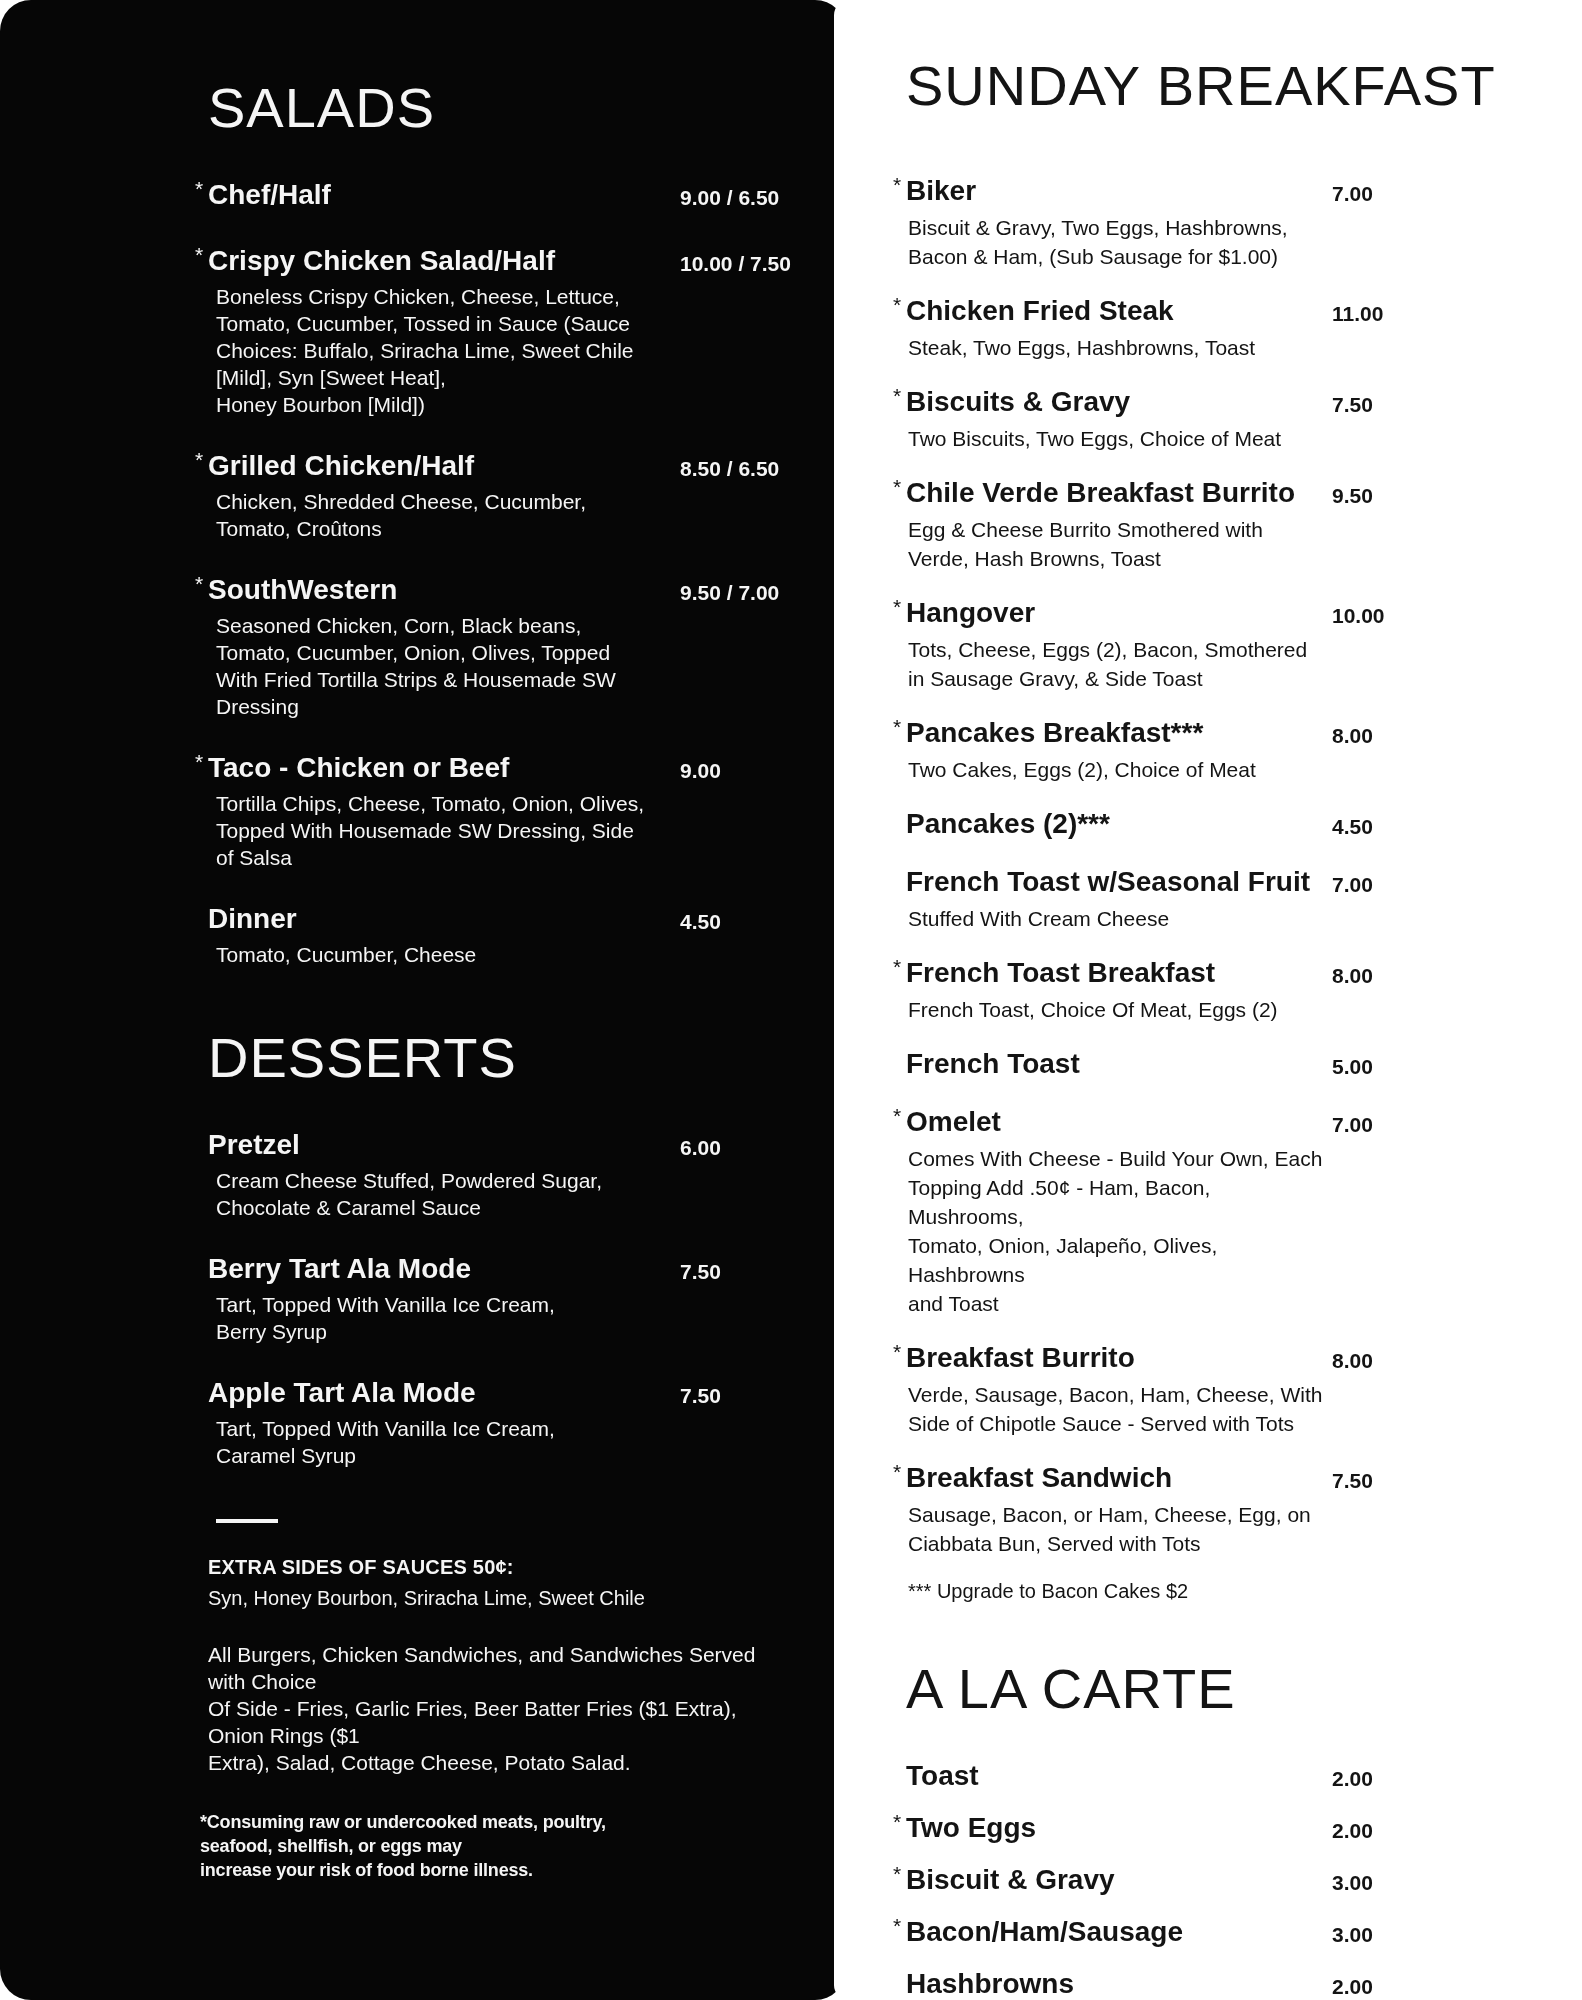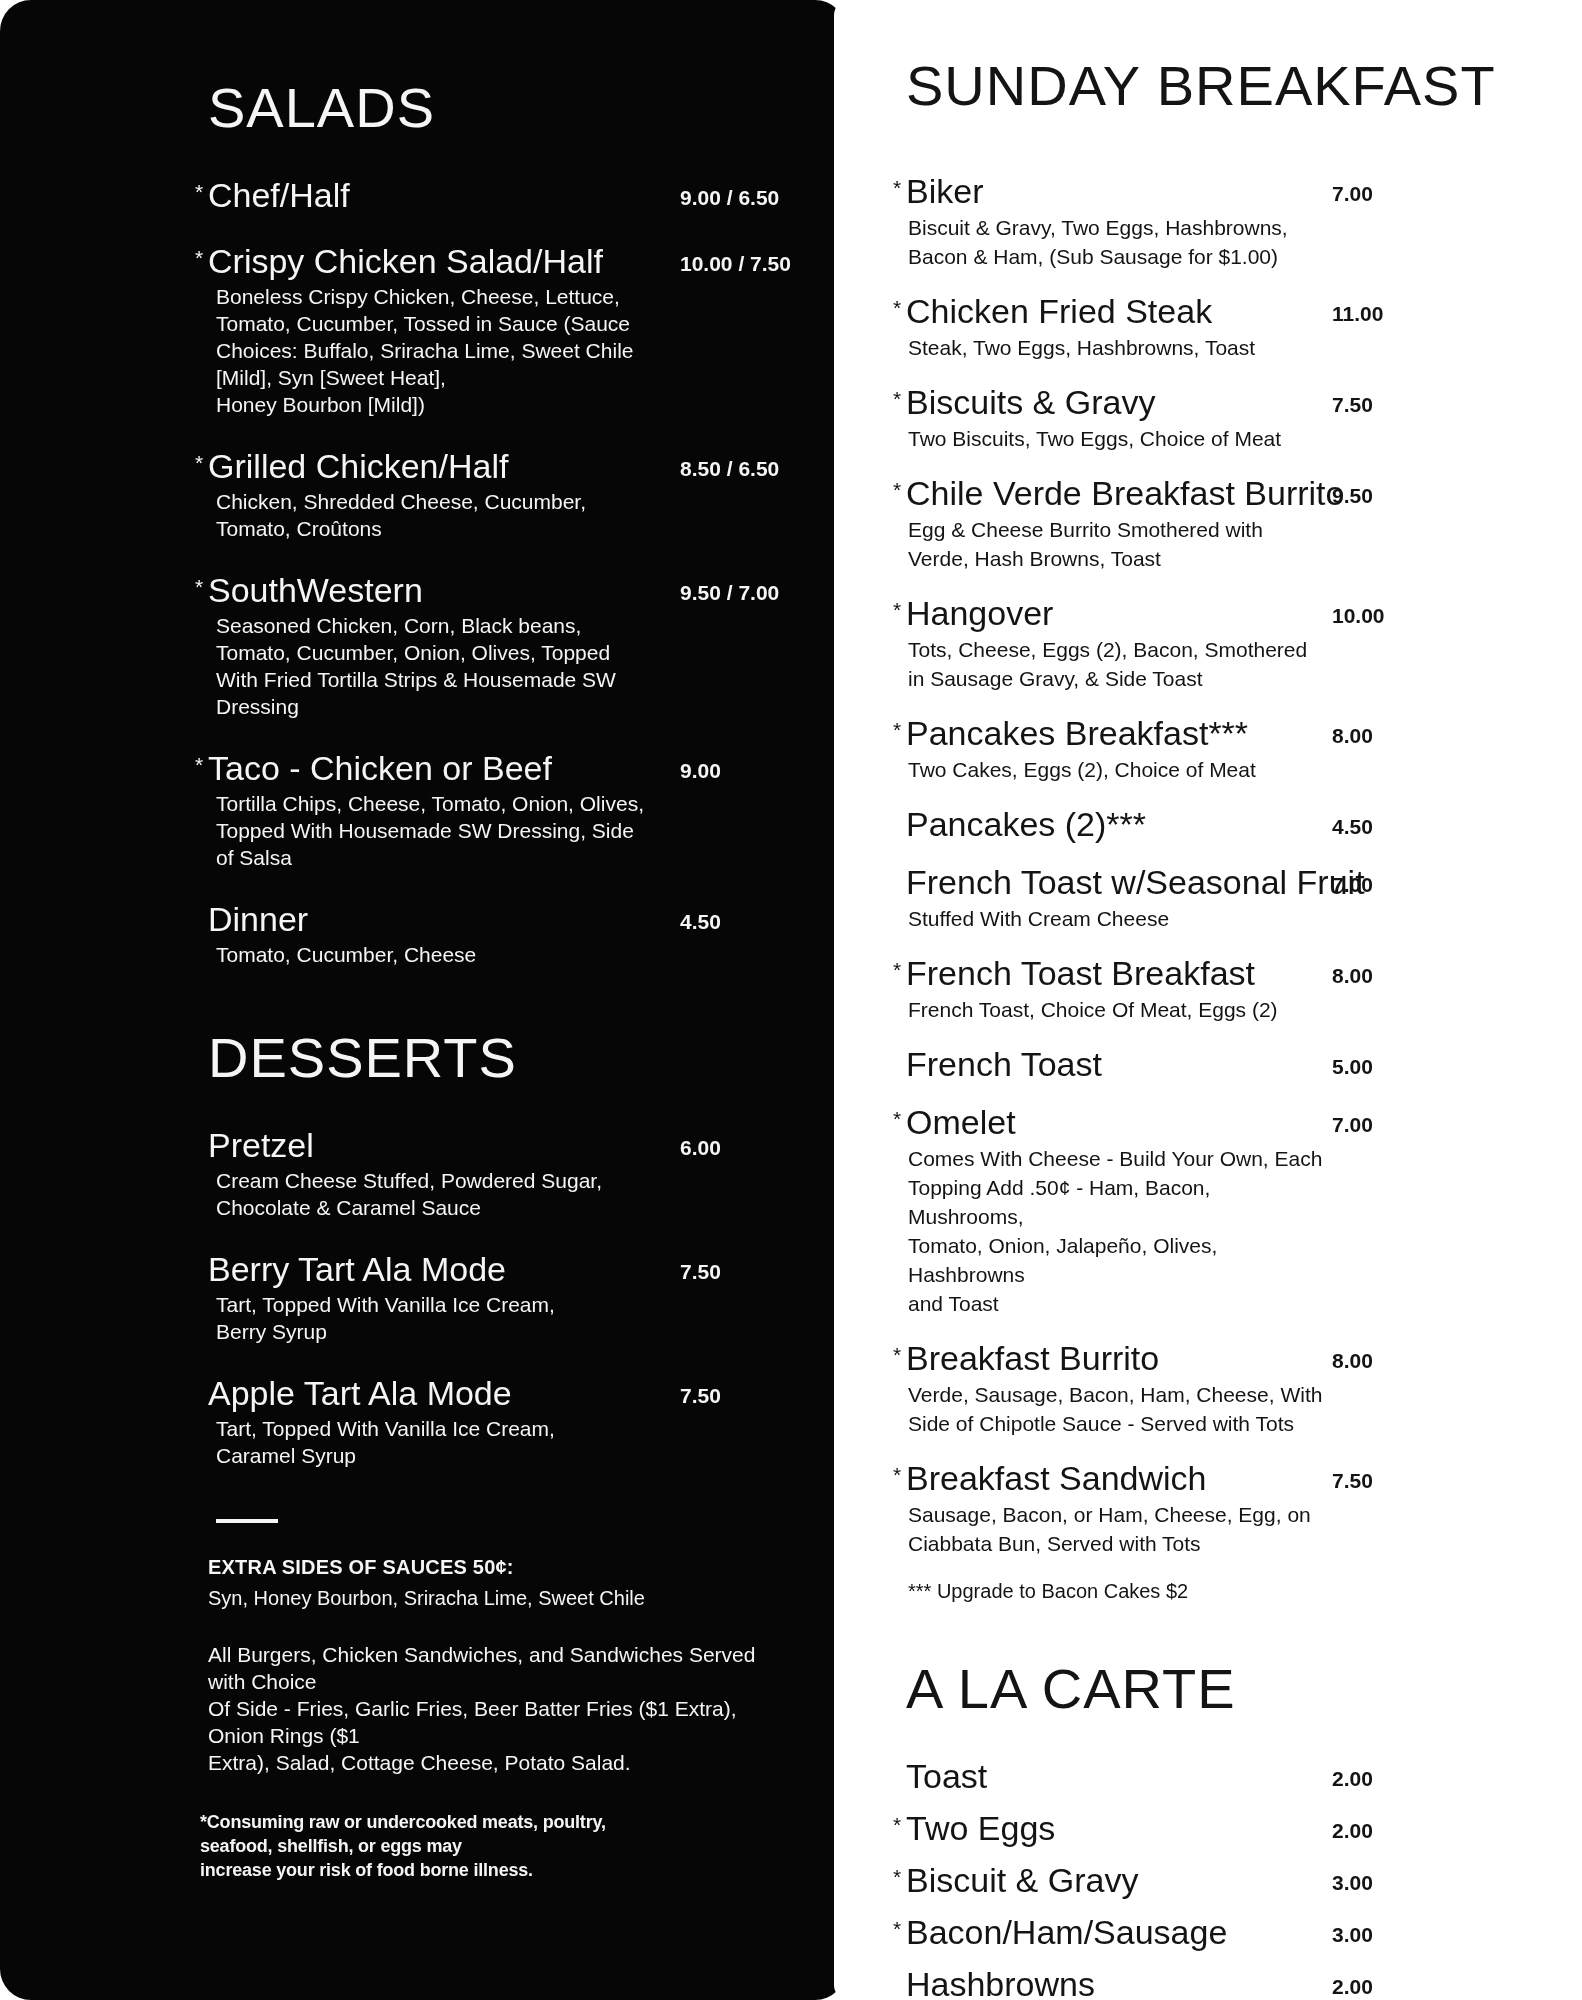--- a/index.html
+++ b/index.html
@@ -15,21 +15,21 @@
   .section-desserts{margin-top:60px;}
   .section-a-la-carte{margin-top:56px;}
   .col-right .section-a-la-carte .section-title{margin-bottom:40px;}
 
   .item{position:relative;}
   .col-left .item{margin-bottom:30px;}
   .col-right .item{margin-bottom:22px;}
   .section-a-la-carte .item{margin-bottom:16px;}
 
   .name-row{position:relative;}
-  .name{font-size:34px;line-height:36px;font-weight:400;}
+  .name{font-size:28px;line-height:36px;font-weight:700;}
   .star{display:inline-block;width:13px;margin-left:-13px;font-size:21px;vertical-align:8px;}
   .price{position:absolute;top:9px;font-size:21px;font-weight:700;}
   .col-left .price{left:472px;}
   .col-right .price{left:426px;}
 
   .desc{font-size:21px;margin:4px 0 0 8px;white-space:pre-line;max-width:480px;}
   .col-left .desc{line-height:27px;}
   .col-right .desc{line-height:29px;margin-left:2px;max-width:420px;}
 
   .upgrade-note{font-size:20px;margin:12px 0 0 2px;}

